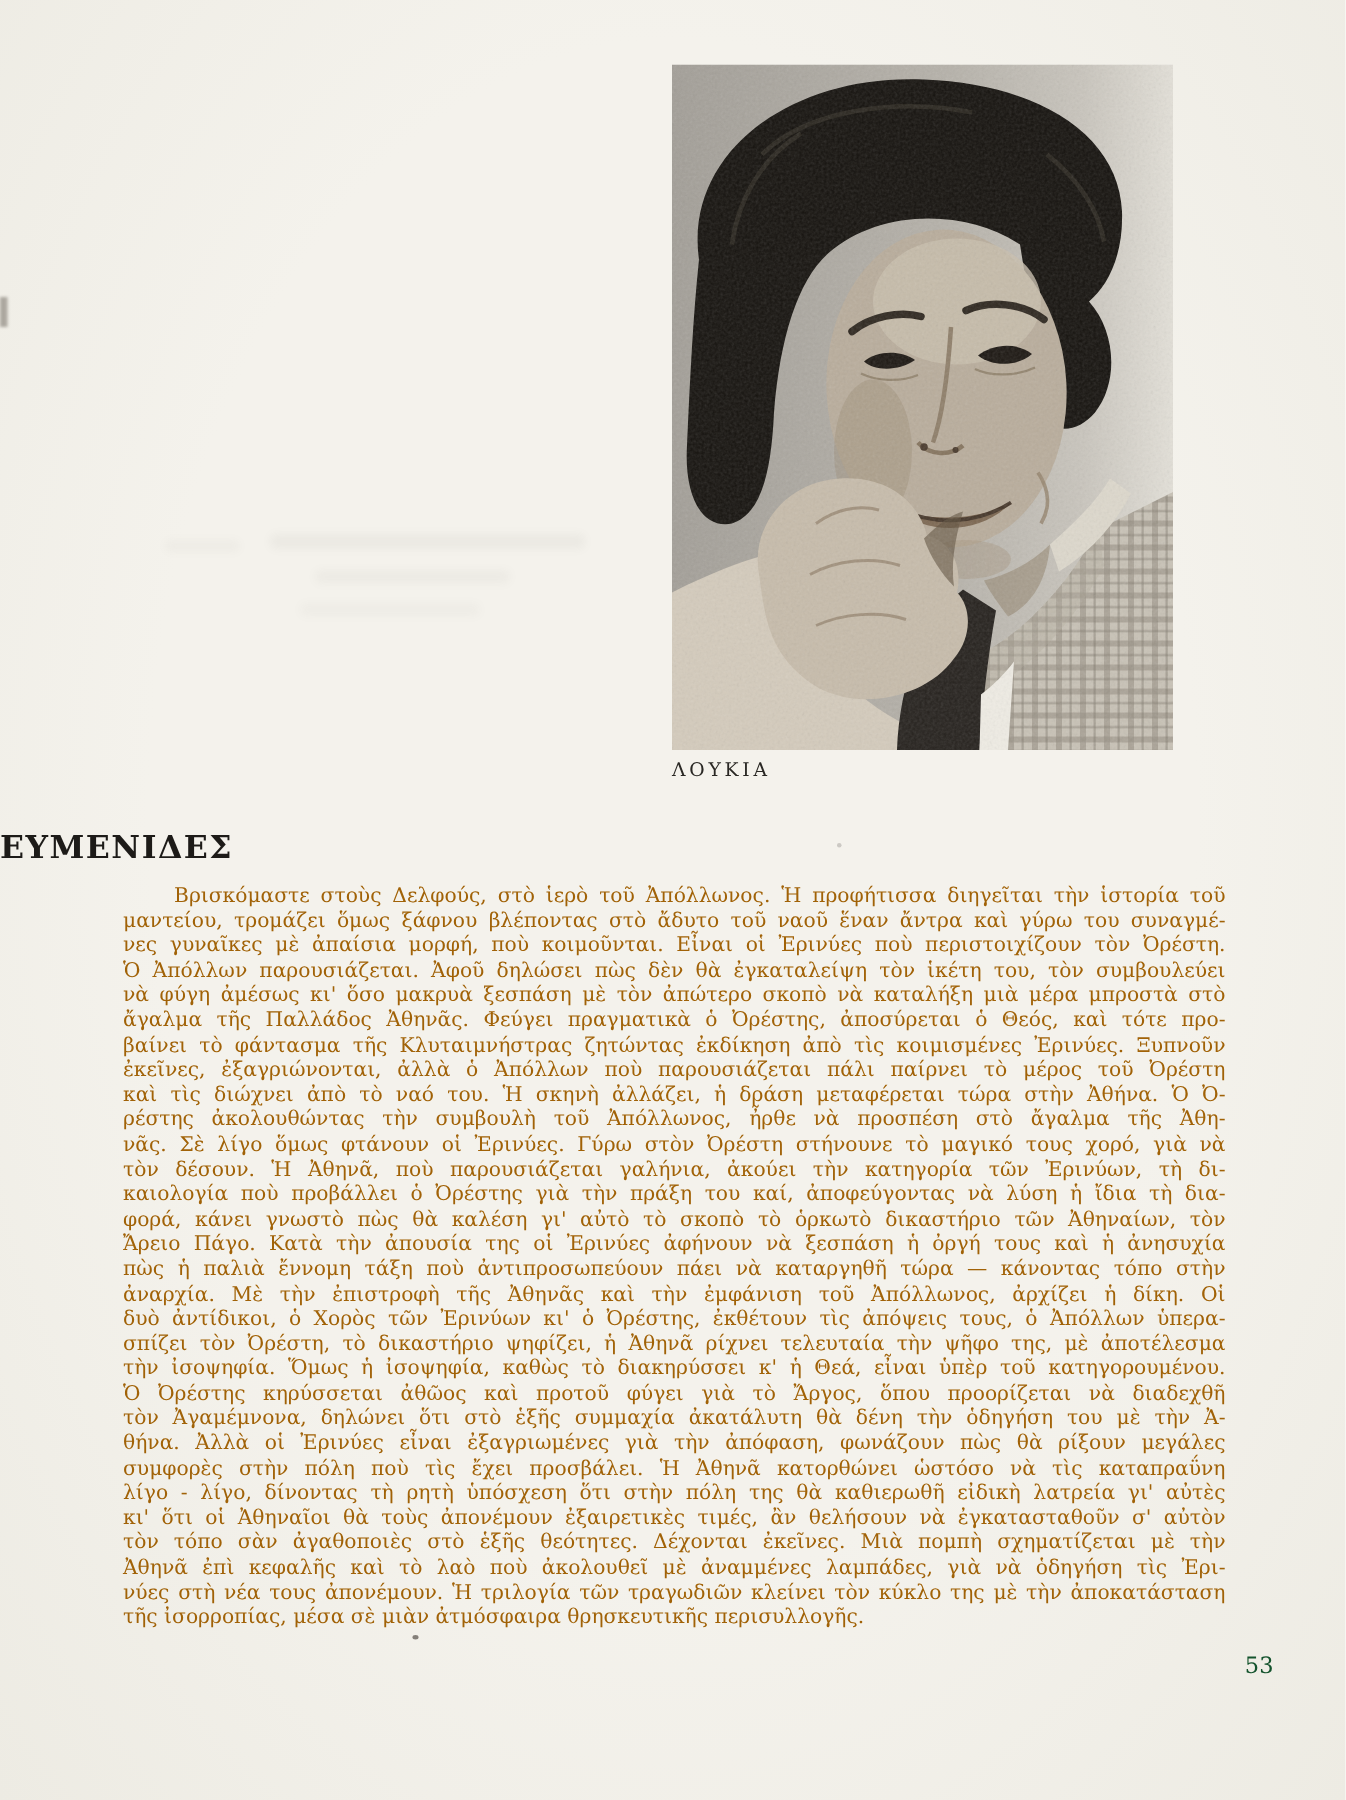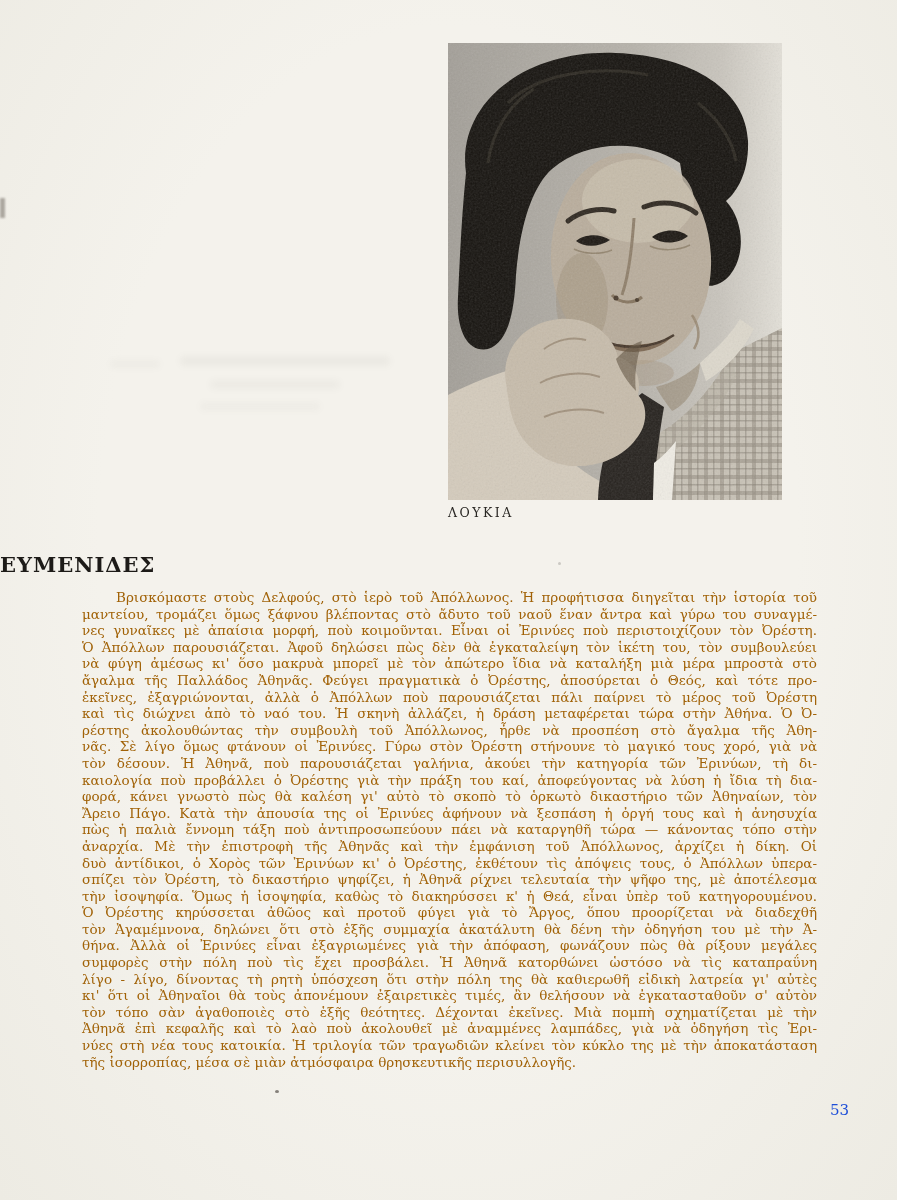--- a/index.html
+++ b/index.html
@@ -30,21 +30,21 @@
   }
   .line{
     height:16.6px;line-height:16.6px;
     text-align:justify;text-align-last:justify;
     white-space:normal;
   }
   .line.first{text-indent:34px;}
   .line.last{text-align-last:left;}
   .pageno{
     position:absolute;top:1101px;right:48px;
-    font-size:15px;color:#1d4ed8;
+    font-size:15px;color:#14532d;
   }
   .ghost-line{
     position:absolute;border-radius:4px;background:#7d7a72;
     filter:blur(3px);
   }
   .speck{position:absolute;border-radius:50%;background:#55504a;}
   .edge-notch{
     position:absolute;left:0;top:198px;width:5px;height:20px;
     background:#9b968e;filter:blur(1px);opacity:.8;
   }
@@ -139,22 +139,23 @@
 
 <div class="caption">ΛΟΥΚΙΑ</div>
 
 <h1 class="heading">ΕΥΜΕΝΙΔΕΣ</h1>
 
 <div class="bodytext">
     <div class="line first">Βρισκόμαστε στοὺς Δελφούς, στὸ ἱερὸ τοῦ Ἀπόλλωνος. Ἡ προφήτισσα διηγεῖται τὴν ἱστορία τοῦ</div>
     <div class="line">μαντείου, τρομάζει ὅμως ξάφνου βλέποντας στὸ ἄδυτο τοῦ ναοῦ ἕναν ἄντρα καὶ γύρω του συναγμέ-</div>
     <div class="line">νες γυναῖκες μὲ ἀπαίσια μορφή, ποὺ κοιμοῦνται. Εἶναι οἱ Ἐρινύες ποὺ περιστοιχίζουν τὸν Ὀρέστη.</div>
     <div class="line">Ὁ Ἀπόλλων παρουσιάζεται. Ἀφοῦ δηλώσει πὼς δὲν θὰ ἐγκαταλείψη τὸν ἱκέτη του, τὸν συμβουλεύει</div>
-    <div class="line">νὰ φύγη ἀμέσως κι' ὅσο μακρυὰ μπορεῖ μὲ τὸν ἀπώτερο ἴδια νὰ καταλήξη μιὰ μέρα μπροστὰ στὸ</div>
+    <div class="line">νὰ φύγη ἀμέσως κι' ὅσο μακρυὰ ξεσπάση μὲ τὸν ἀπώτερο σκοπὸ νὰ καταλήξη μιὰ μέρα μπροστὰ στὸ</div>
     <div class="line">ἄγαλμα τῆς Παλλάδος Ἀθηνᾶς. Φεύγει πραγματικὰ ὁ Ὀρέστης, ἀποσύρεται ὁ Θεός, καὶ τότε προ-</div>
+    <div class="line">βαίνει τὸ φάντασμα τῆς Κλυταιμνήστρας ζητώντας ἐκδίκηση ἀπὸ τὶς κοιμισμένες Ἐρινύες. Ξυπνοῦν</div>
     <div class="line">ἐκεῖνες, ἐξαγριώνονται, ἀλλὰ ὁ Ἀπόλλων ποὺ παρουσιάζεται πάλι παίρνει τὸ μέρος τοῦ Ὀρέστη</div>
     <div class="line">καὶ τὶς διώχνει ἀπὸ τὸ ναό του. Ἡ σκηνὴ ἀλλάζει, ἡ δράση μεταφέρεται τώρα στὴν Ἀθήνα. Ὁ Ὀ-</div>
     <div class="line">ρέστης ἀκολουθώντας τὴν συμβουλὴ τοῦ Ἀπόλλωνος, ἦρθε νὰ προσπέση στὸ ἄγαλμα τῆς Ἀθη-</div>
     <div class="line">νᾶς. Σὲ λίγο ὅμως φτάνουν οἱ Ἐρινύες. Γύρω στὸν Ὀρέστη στήνουνε τὸ μαγικό τους χορό, γιὰ νὰ</div>
     <div class="line">τὸν δέσουν. Ἡ Ἀθηνᾶ, ποὺ παρουσιάζεται γαλήνια, ἀκούει τὴν κατηγορία τῶν Ἐρινύων, τὴ δι-</div>
     <div class="line">καιολογία ποὺ προβάλλει ὁ Ὀρέστης γιὰ τὴν πράξη του καί, ἀποφεύγοντας νὰ λύση ἡ ἴδια τὴ δια-</div>
     <div class="line">φορά, κάνει γνωστὸ πὼς θὰ καλέση γι' αὐτὸ τὸ σκοπὸ τὸ ὁρκωτὸ δικαστήριο τῶν Ἀθηναίων, τὸν</div>
     <div class="line">Ἄρειο Πάγο. Κατὰ τὴν ἀπουσία της οἱ Ἐρινύες ἀφήνουν νὰ ξεσπάση ἡ ὀργή τους καὶ ἡ ἀνησυχία</div>
     <div class="line">πὼς ἡ παλιὰ ἔννομη τάξη ποὺ ἀντιπροσωπεύουν πάει νὰ καταργηθῆ τώρα — κάνοντας τόπο στὴν</div>
     <div class="line">ἀναρχία. Μὲ τὴν ἐπιστροφὴ τῆς Ἀθηνᾶς καὶ τὴν ἐμφάνιση τοῦ Ἀπόλλωνος, ἀρχίζει ἡ δίκη. Οἱ</div>
@@ -162,17 +163,17 @@
     <div class="line">σπίζει τὸν Ὀρέστη, τὸ δικαστήριο ψηφίζει, ἡ Ἀθηνᾶ ρίχνει τελευταία τὴν ψῆφο της, μὲ ἀποτέλεσμα</div>
     <div class="line">τὴν ἰσοψηφία. Ὅμως ἡ ἰσοψηφία, καθὼς τὸ διακηρύσσει κ' ἡ Θεά, εἶναι ὑπὲρ τοῦ κατηγορουμένου.</div>
     <div class="line">Ὁ Ὀρέστης κηρύσσεται ἀθῶος καὶ προτοῦ φύγει γιὰ τὸ Ἄργος, ὅπου προορίζεται νὰ διαδεχθῆ</div>
     <div class="line">τὸν Ἀγαμέμνονα, δηλώνει ὅτι στὸ ἑξῆς συμμαχία ἀκατάλυτη θὰ δένη τὴν ὁδηγήση του μὲ τὴν Ἀ-</div>
     <div class="line">θήνα. Ἀλλὰ οἱ Ἐρινύες εἶναι ἐξαγριωμένες γιὰ τὴν ἀπόφαση, φωνάζουν πὼς θὰ ρίξουν μεγάλες</div>
     <div class="line">συμφορὲς στὴν πόλη ποὺ τὶς ἔχει προσβάλει. Ἡ Ἀθηνᾶ κατορθώνει ὡστόσο νὰ τὶς καταπραΰνη</div>
     <div class="line">λίγο - λίγο, δίνοντας τὴ ρητὴ ὑπόσχεση ὅτι στὴν πόλη της θὰ καθιερωθῆ εἰδικὴ λατρεία γι' αὐτὲς</div>
     <div class="line">κι' ὅτι οἱ Ἀθηναῖοι θὰ τοὺς ἀπονέμουν ἐξαιρετικὲς τιμές, ἂν θελήσουν νὰ ἐγκατασταθοῦν σ' αὐτὸν</div>
     <div class="line">τὸν τόπο σὰν ἀγαθοποιὲς στὸ ἑξῆς θεότητες. Δέχονται ἐκεῖνες. Μιὰ πομπὴ σχηματίζεται μὲ τὴν</div>
     <div class="line">Ἀθηνᾶ ἐπὶ κεφαλῆς καὶ τὸ λαὸ ποὺ ἀκολουθεῖ μὲ ἀναμμένες λαμπάδες, γιὰ νὰ ὁδηγήση τὶς Ἐρι-</div>
-    <div class="line">νύες στὴ νέα τους κατοικία. Ἡ τριλογία τῶν τραγωδιῶν κλείνει τὸν κύκλο της μὲ τὴν ἀποκατάσταση</div>
+    <div class="line">νύες στὴ νέα τους ἀπονέμουν. Ἡ τριλογία τῶν τραγωδιῶν κλείνει τὸν κύκλο της μὲ τὴν ἀποκατάσταση</div>
     <div class="line last">τῆς ἰσορροπίας, μέσα σὲ μιὰν ἀτμόσφαιρα θρησκευτικῆς περισυλλογῆς.</div>
   </div>
 
 <div class="pageno">53</div>
 
 </body></html>

